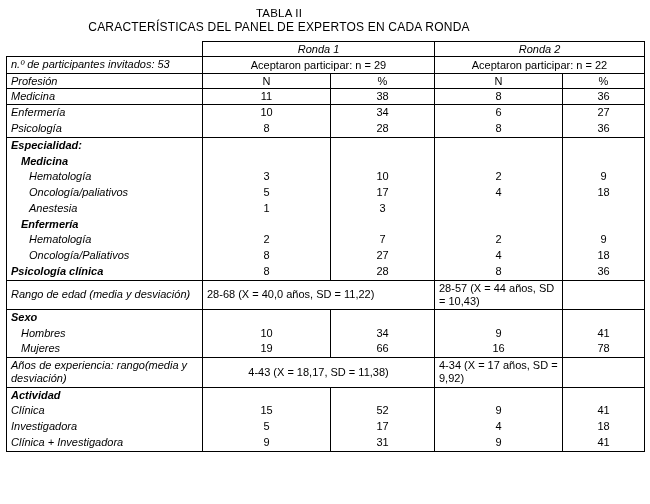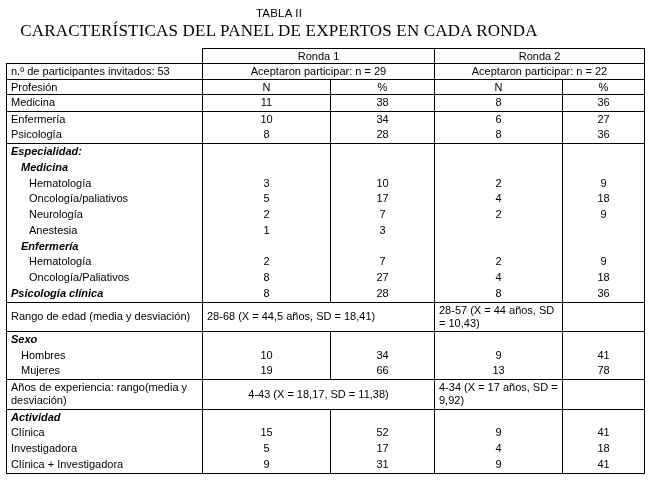--- a/index.html
+++ b/index.html
@@ -23,23 +23,22 @@
   }
   .title-block {
     text-align: center;
     line-height: 1.25;
   }
   .title-line1 {
     font-size: 11.5px;
     letter-spacing: 0.2px;
   }
   .title-line2 {
-    font-size: 17px;
+    font-size: 12px;
     letter-spacing: 0.2px;
-    font-family: Liberation Serif, serif;
   }
   table.main {
     border-collapse: collapse;
     width: 638px;
     margin-top: 6px;
     table-layout: fixed;
   }
   table.main td {
     border: 1px solid #000000;
     font-size: 11px;
@@ -47,21 +46,21 @@
     vertical-align: middle;
   }
   
   col.c-label { width: 196px; }
   col.c-n1    { width: 128px; }
   col.c-p1    { width: 104px; }
   col.c-n2    { width: 128px; }
   col.c-p2    { width: 82px; }
 
   .ctr { text-align: center; }
-  .ital { }
+  .ital { font-style: italic; }
   .bi { font-weight: bold; font-style: italic; }
   .indent1 { padding-left: 14px !important; }
   .indent2 { padding-left: 22px !important; margin-top: 20px; }
 
   .thick-top td { border-top: 2px solid #000; }
   .thick-bottom td { border-bottom: 2px solid #000; }
   .nb-top td { border-top: none; }
   .row-tight td { padding-top: 0px; padding-bottom: 0px; line-height: 1.25; }
 
   .no-left-border { border-left: none !important; }
@@ -154,27 +153,20 @@
         <td class="ctr no-top-border no-bottom-border">9</td>
       </tr>
       <tr class="row-tight">
         <td class="ital indent2 no-top-border no-bottom-border">Oncología/paliativos</td>
         <td class="ctr no-top-border no-bottom-border">5</td>
         <td class="ctr no-top-border no-bottom-border">17</td>
         <td class="ctr no-top-border no-bottom-border">4</td>
         <td class="ctr no-top-border no-bottom-border">18</td>
       </tr>
       <tr class="row-tight">
-        <td class="ital indent2 no-top-border no-bottom-border">Neurología</td>
-        <td class="ctr no-top-border no-bottom-border">2</td>
-        <td class="ctr no-top-border no-bottom-border">7</td>
-        <td class="ctr no-top-border no-bottom-border">2</td>
-        <td class="ctr no-top-border no-bottom-border">9</td>
-      </tr>
-      <tr class="row-tight">
         <td class="ital indent2 no-top-border no-bottom-border">Anestesia</td>
         <td class="ctr no-top-border no-bottom-border">1</td>
         <td class="ctr no-top-border no-bottom-border">3</td>
         <td class="ctr no-top-border no-bottom-border">&nbsp;</td>
         <td class="ctr no-top-border no-bottom-border">&nbsp;</td>
       </tr>
       <tr class="row-tight">
         <td class="bi indent1 no-top-border no-bottom-border">Enfermería</td>
         <td class="ctr no-top-border no-bottom-border">&nbsp;</td>
         <td class="ctr no-top-border no-bottom-border">&nbsp;</td>
@@ -198,21 +190,21 @@
       <tr class="row-tight">
         <td class="bi no-top-border">Psicología clínica</td>
         <td class="ctr no-top-border">8</td>
         <td class="ctr no-top-border">28</td>
         <td class="ctr no-top-border">8</td>
         <td class="ctr no-top-border">36</td>
       </tr>
 
       <tr>
         <td class="ital two-line">Rango de edad (media y desviación)</td>
-        <td class="two-line" colspan="2">28-68 (X = 44,5 años, SD = 18,41)</td>
+        <td class="two-line" colspan="2">28-68 (X = 40,0 años, SD = 11,22)</td>
         <td class="two-line">28-57 (X = 44 años, SD = 10,43)</td>
         <td>&nbsp;</td>
       </tr>
 
       <tr class="row-tight">
         <td class="bi no-bottom-border">Sexo</td>
         <td class="ctr no-bottom-border">&nbsp;</td>
         <td class="ctr no-bottom-border">&nbsp;</td>
         <td class="ctr no-bottom-border">&nbsp;</td>
         <td class="ctr no-bottom-border">&nbsp;</td>
@@ -221,21 +213,21 @@
         <td class="ital indent1 no-top-border no-bottom-border">Hombres</td>
         <td class="ctr no-top-border no-bottom-border">10</td>
         <td class="ctr no-top-border no-bottom-border">34</td>
         <td class="ctr no-top-border no-bottom-border">9</td>
         <td class="ctr no-top-border no-bottom-border">41</td>
       </tr>
       <tr class="row-tight">
         <td class="ital indent1 no-top-border">Mujeres</td>
         <td class="ctr no-top-border">19</td>
         <td class="ctr no-top-border">66</td>
-        <td class="ctr no-top-border">13</td>
+        <td class="ctr no-top-border">16</td>
         <td class="ctr no-top-border">78</td>
       </tr>
 
       <tr>
         <td class="ital two-line">Años de experiencia: rango(media y desviación)</td>
         <td class="ctr two-line" colspan="2">4-43 (X = 18,17, SD = 11,38)</td>
         <td class="two-line">4-34 (X = 17 años, SD = 9,92)</td>
         <td>&nbsp;</td>
       </tr>
 

